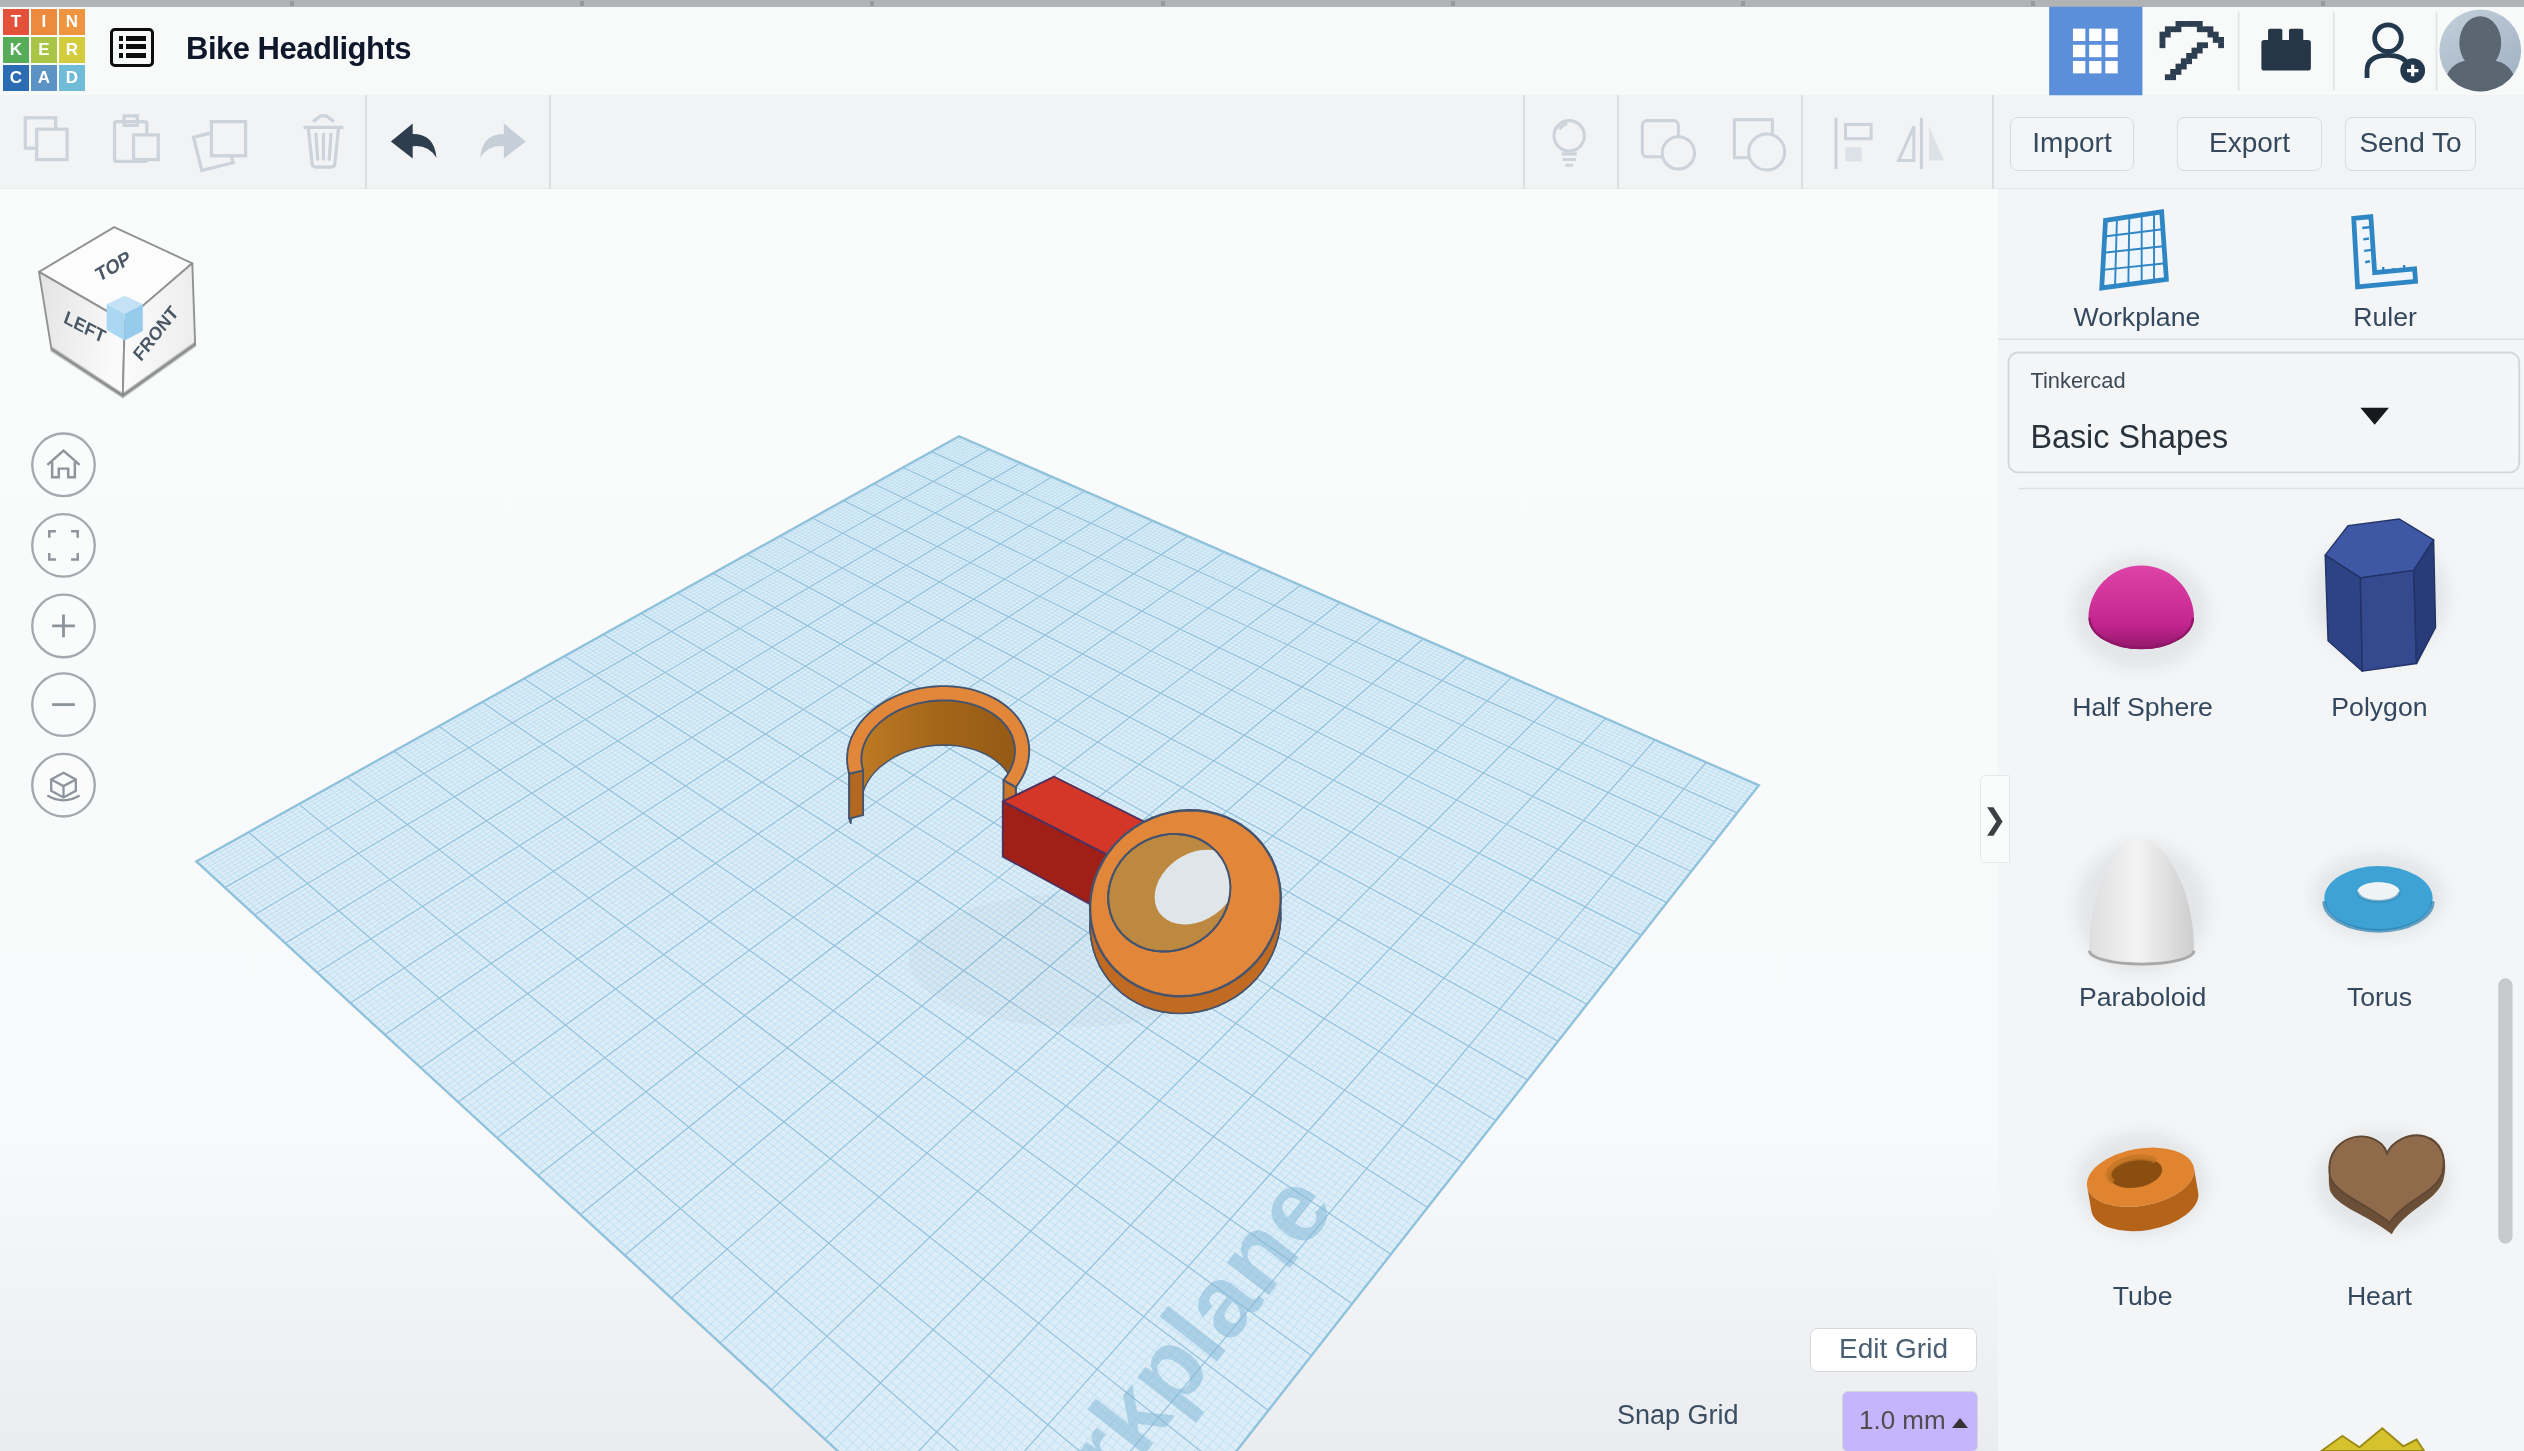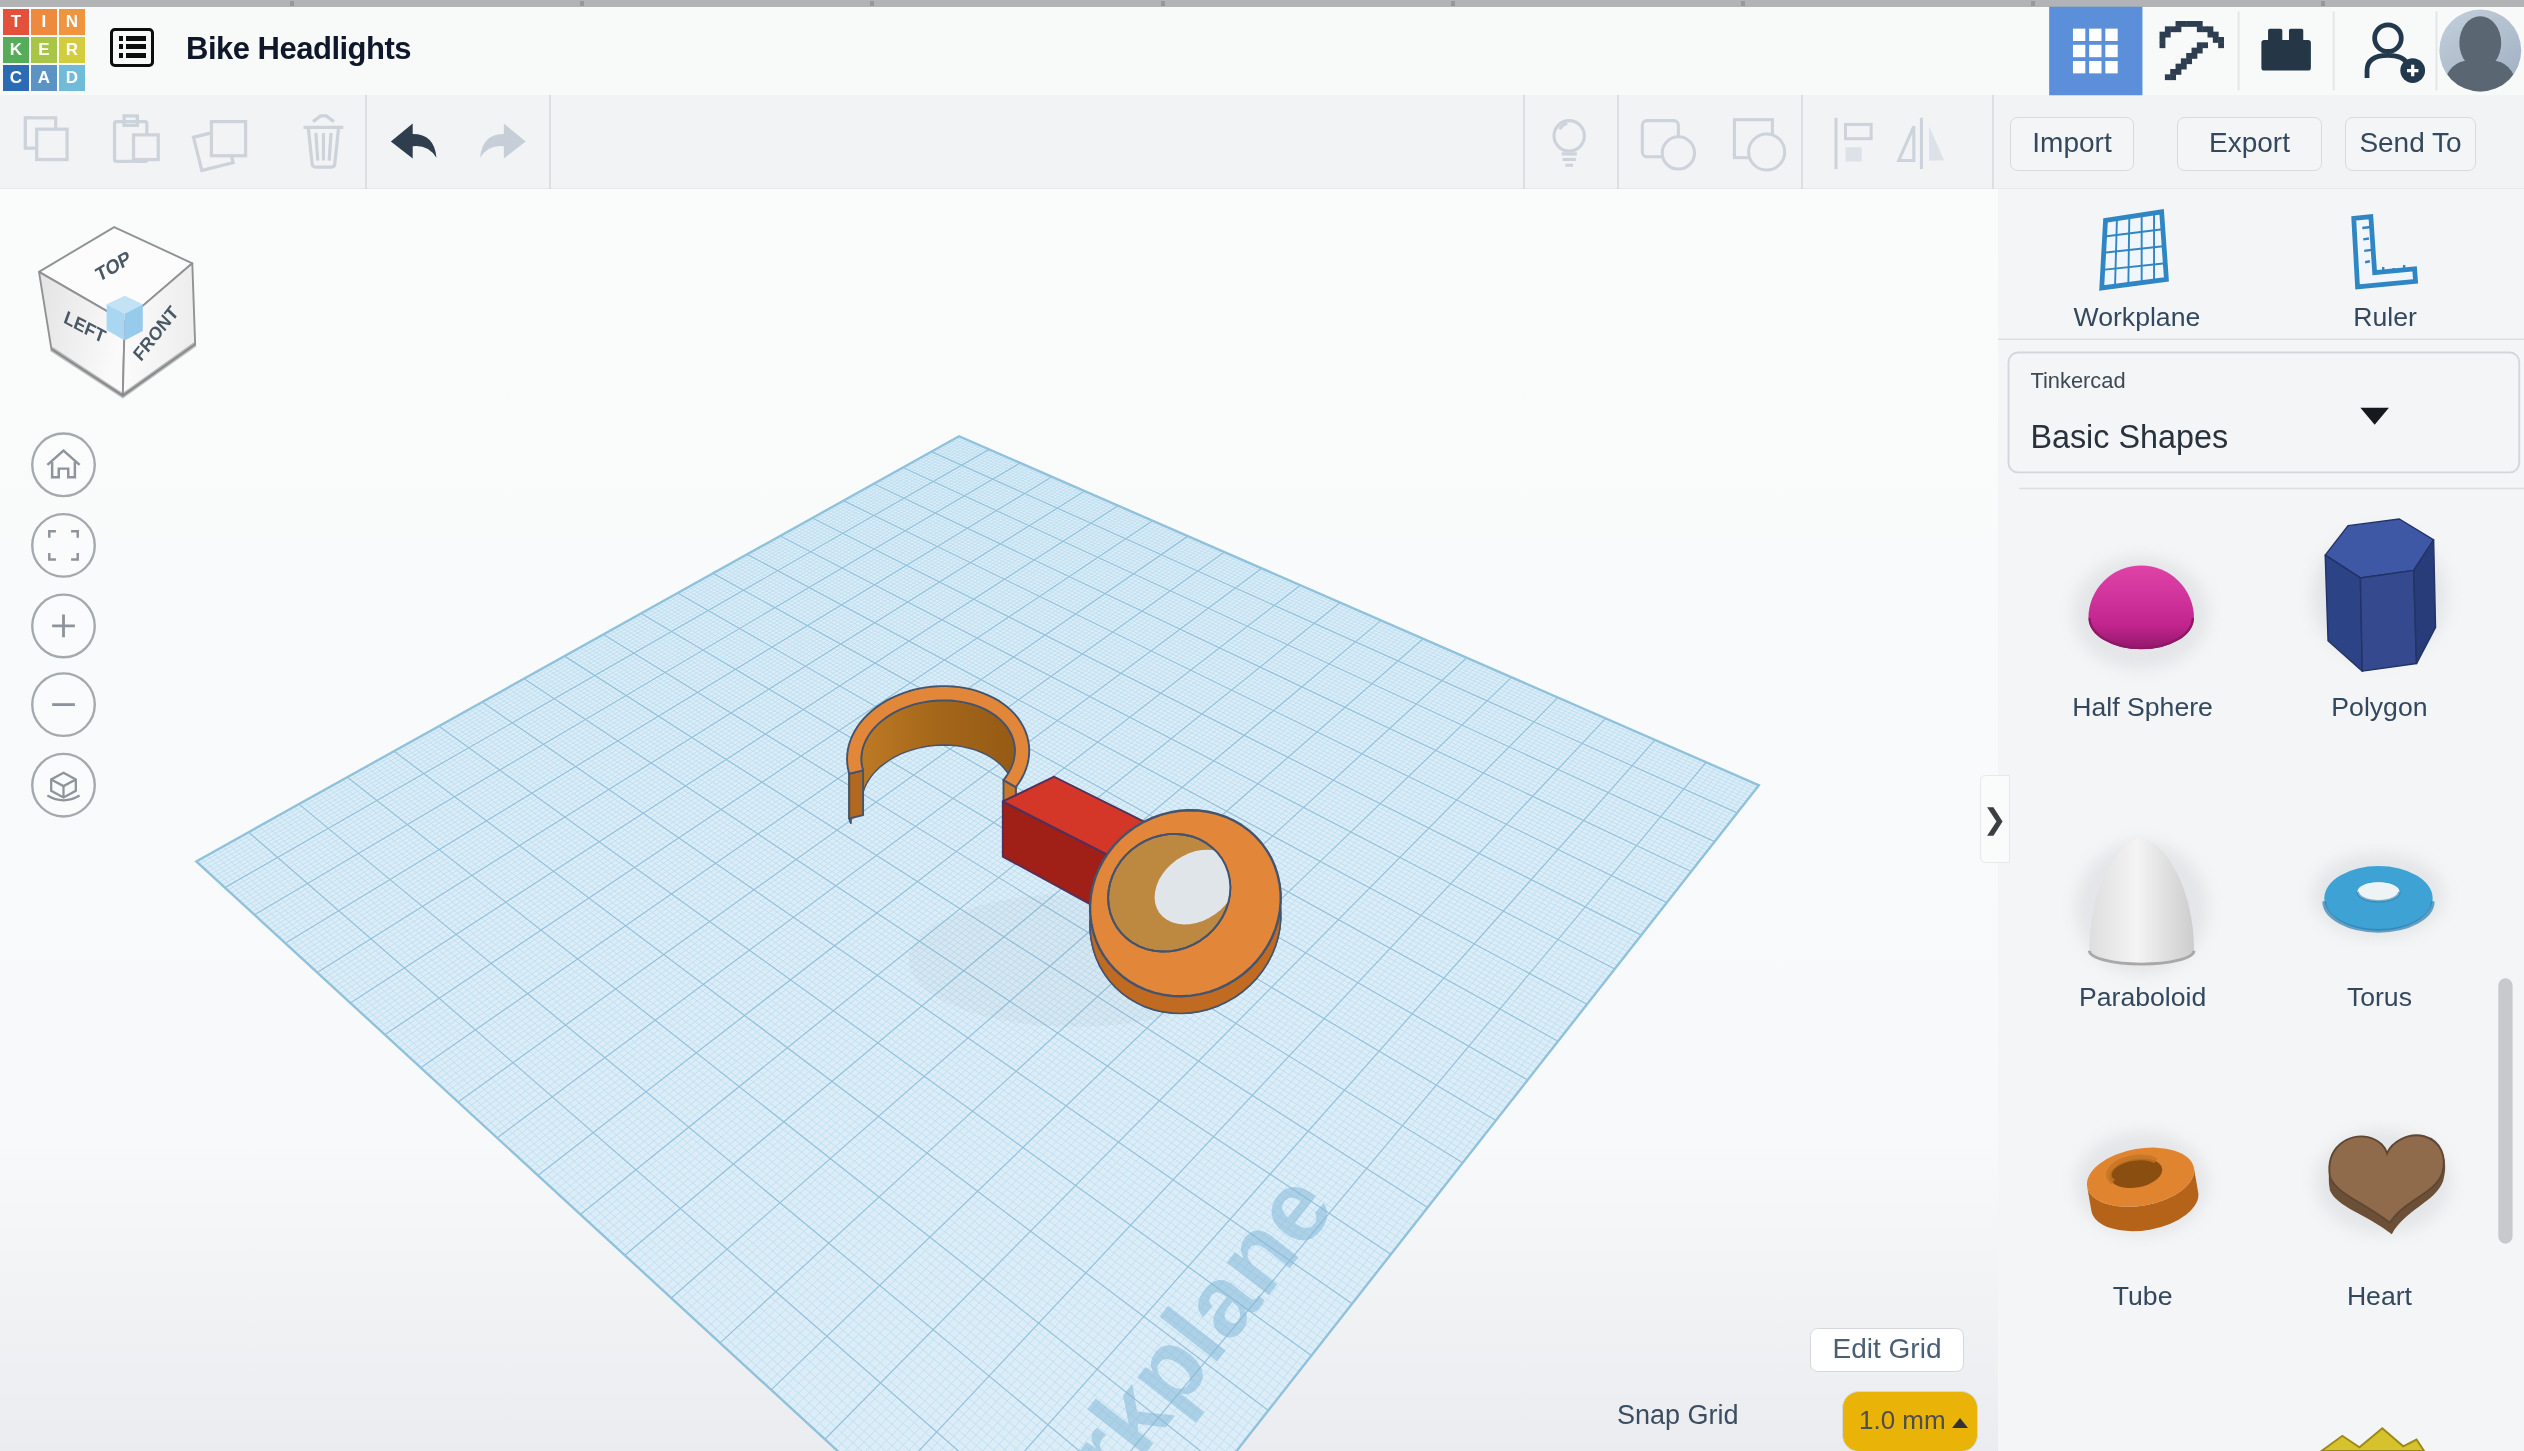--- a/index.html
+++ b/index.html
@@ -11,23 +11,23 @@
 #title { position:absolute; left:186px; top:31px; font-size:31px; font-weight:bold; color:#0f172a; letter-spacing:-0.5px; }
 #listicon { position:absolute; left:110px; top:28px; width:44px; height:39px; border:3.3px solid #0d0d0d; border-radius:4.8px; background:#f8f9f9; }
 #listicon i { position:absolute; left:5.7px; background:#0d0d0d; width:4.8px; height:4.8px; }
 #listicon b { position:absolute; left:13.3px; background:#0d0d0d; width:20px; height:4.8px; }
 #toolbar { position:absolute; left:0; top:95px; width:2525px; height:94px; background:#f2f3f4; border-bottom:1px solid #e8e9eb; }
 .tdiv { position:absolute; top:95px; width:1.9px; height:94px; background:#dcdee1; }
 .btn { position:absolute; top:117px; height:54px; border:1.9px solid #d7dbde; border-radius:7.6px; background:#f4f5f6; color:#34495e; font-size:28px; text-align:center; line-height:50px; }
 #canvas { position:absolute; left:0; top:189px; width:1998px; height:1262px; background:linear-gradient(180deg,#fafbfb 0%,#f8f9fa 75%,#ebecef 100%); overflow:hidden; }
 #panel { position:absolute; left:1998px; top:189px; width:527px; height:1262px; background:#f4f5f6; }
 #handle { position:absolute; left:1980px; top:775px; width:29.5px; height:88px; background:#fafbfb; border:1px solid #e6e8ea; border-radius:5.7px 0 0 5.7px; color:#3a3f44; font-size:28.5px; line-height:87px; text-align:center; }
-#editgrid { position:absolute; left:1810px; top:1328px; width:154px; height:44px; background:#fff; border:1.9px solid #d4d8dc; border-radius:7.6px; color:#4a5f72; font-size:28px; text-align:center; line-height:40px; }
+#editgrid { position:absolute; left:1810px; top:1328px; width:167px; height:44px; background:#fff; border:1.9px solid #d4d8dc; border-radius:7.6px; color:#4a5f72; font-size:28px; text-align:center; line-height:40px; }
 #snaplabel { position:absolute; left:1617px; top:1400px; width:211px; text-align:left; color:#3a4d61; font-size:27px; }
-#snapdd { position:absolute; left:1842px; top:1391px; width:136px; height:61px; background:#eab308; border:1.9px solid #d5d9dd; border-radius:17px; color:#4e4e4e; font-size:26px; line-height:57px; text-align:left; padding-left:16px; }
+#snapdd { position:absolute; left:1842px; top:1391px; width:136px; height:61px; background:#c4b5fd; border:1.9px solid #d5d9dd; border-radius:6px; color:#4e4e4e; font-size:26px; line-height:57px; text-align:left; padding-left:16px; }
 #snapdd .caret { position:absolute; right:9.5px; top:26px; width:0; height:0; border-left:8.6px solid transparent; border-right:8.6px solid transparent; border-bottom:10.5px solid #333; }
 </style></head>
 <body>
 <div id="canvas"></div>
 <svg id="plane" width="1998" height="1262" viewBox="0 199 2100 1327" style="position:absolute;left:0;top:189px">
 
 <polygon points="1008,459 1849,826 1124,1750 206,906" fill="#dcedf8"></polygon>
 <g stroke="#bedff0" stroke-width="1">
       <line x1="1011.1" y1="460.4" x2="209.0" y2="908.7"></line>
       <line x1="1005.1" y1="460.6" x2="1846.8" y2="828.9"></line>

